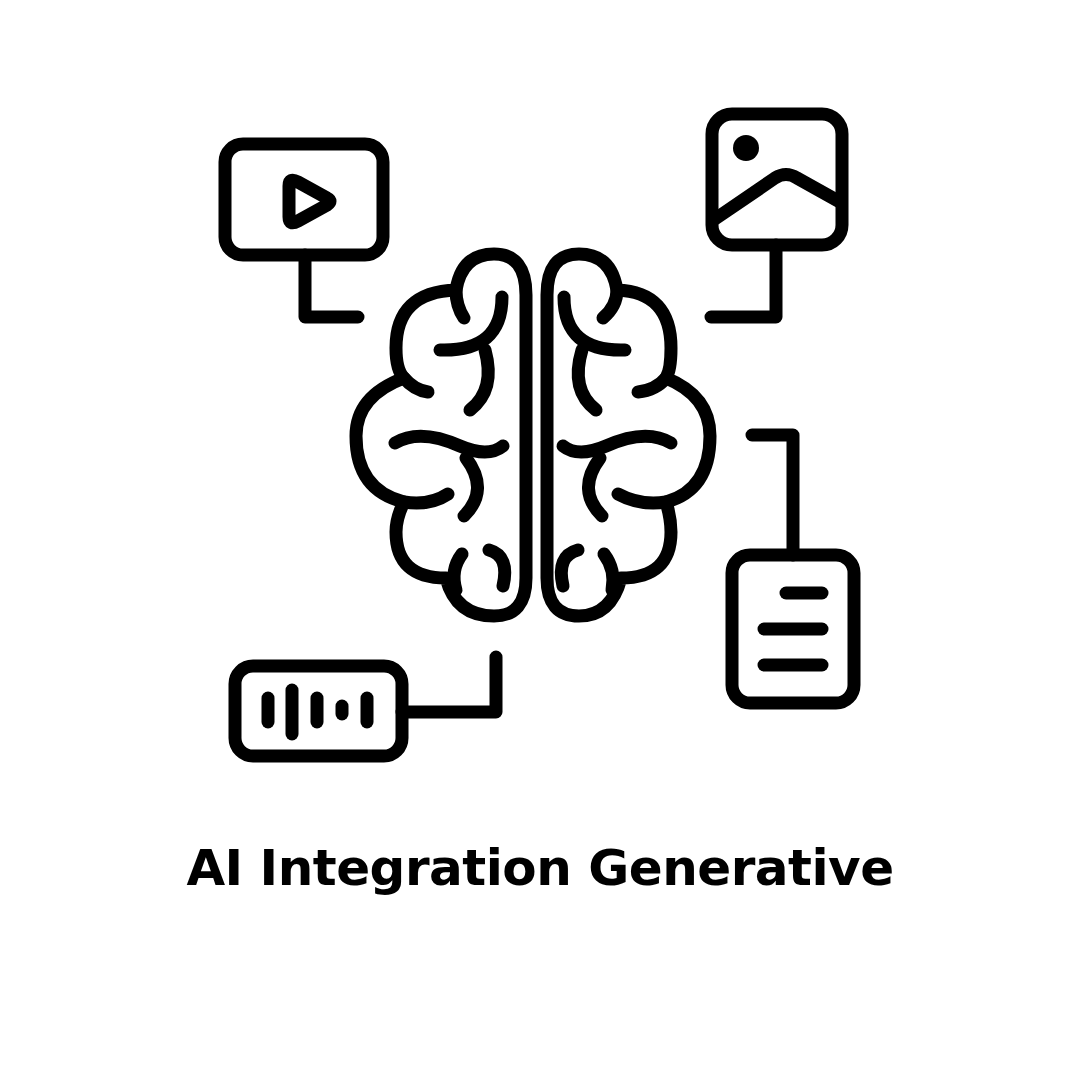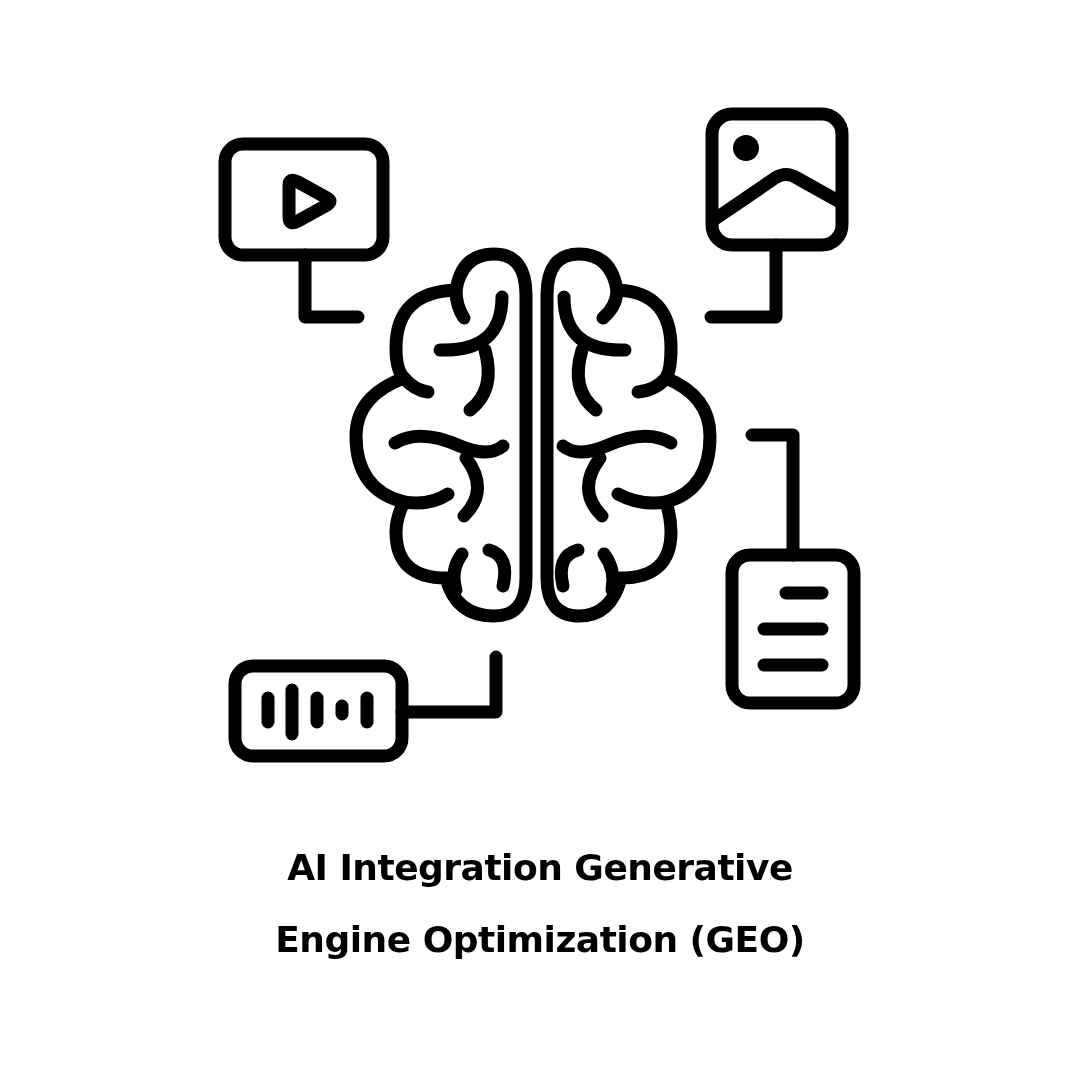--- a/index.html
+++ b/index.html
@@ -3,21 +3,21 @@
   <meta charset="utf-8">
   <style>
     html, body { margin: 0; padding: 0; background: #ffffff; }
     body { width: 1080px; height: 1080px; position: relative; overflow: hidden; }
     .canvas { position: absolute; left: 0; top: 0; width: 1080px; height: 1080px; }
     .headline {
       position: absolute; left: 0; top: 832px; width: 1080px;
       text-align: center;
       font-family: "DejaVu Sans", sans-serif;
       font-weight: bold;
-      font-size: 36px;
+      font-size: 50px;
       line-height: 72px;
       color: #000000;
       letter-spacing: -0.5px;
     }
     .headline span { display: block; }
     svg .s { fill: none; stroke: #000; stroke-width: 13; stroke-linecap: round; stroke-linejoin: round; }
   </style>
 </head>
 <body>
 
@@ -87,14 +87,13 @@
       <path class="s" d="M600 458 Q576 490 602 516"></path>
       <path class="s" d="M666 502 Q640 506 618 494"></path>
       <path class="s" d="M604 554 Q616 570 612 590"></path>
       <path class="s" d="M578 550 Q556 556 563 586"></path>
     </g>
   </svg>
 </div>
 
 <div class="headline">
   <span>AI Integration Generative</span>
-  <span>Engine Optimization (GEO)</span>
 </div>
 
 </body></html>

